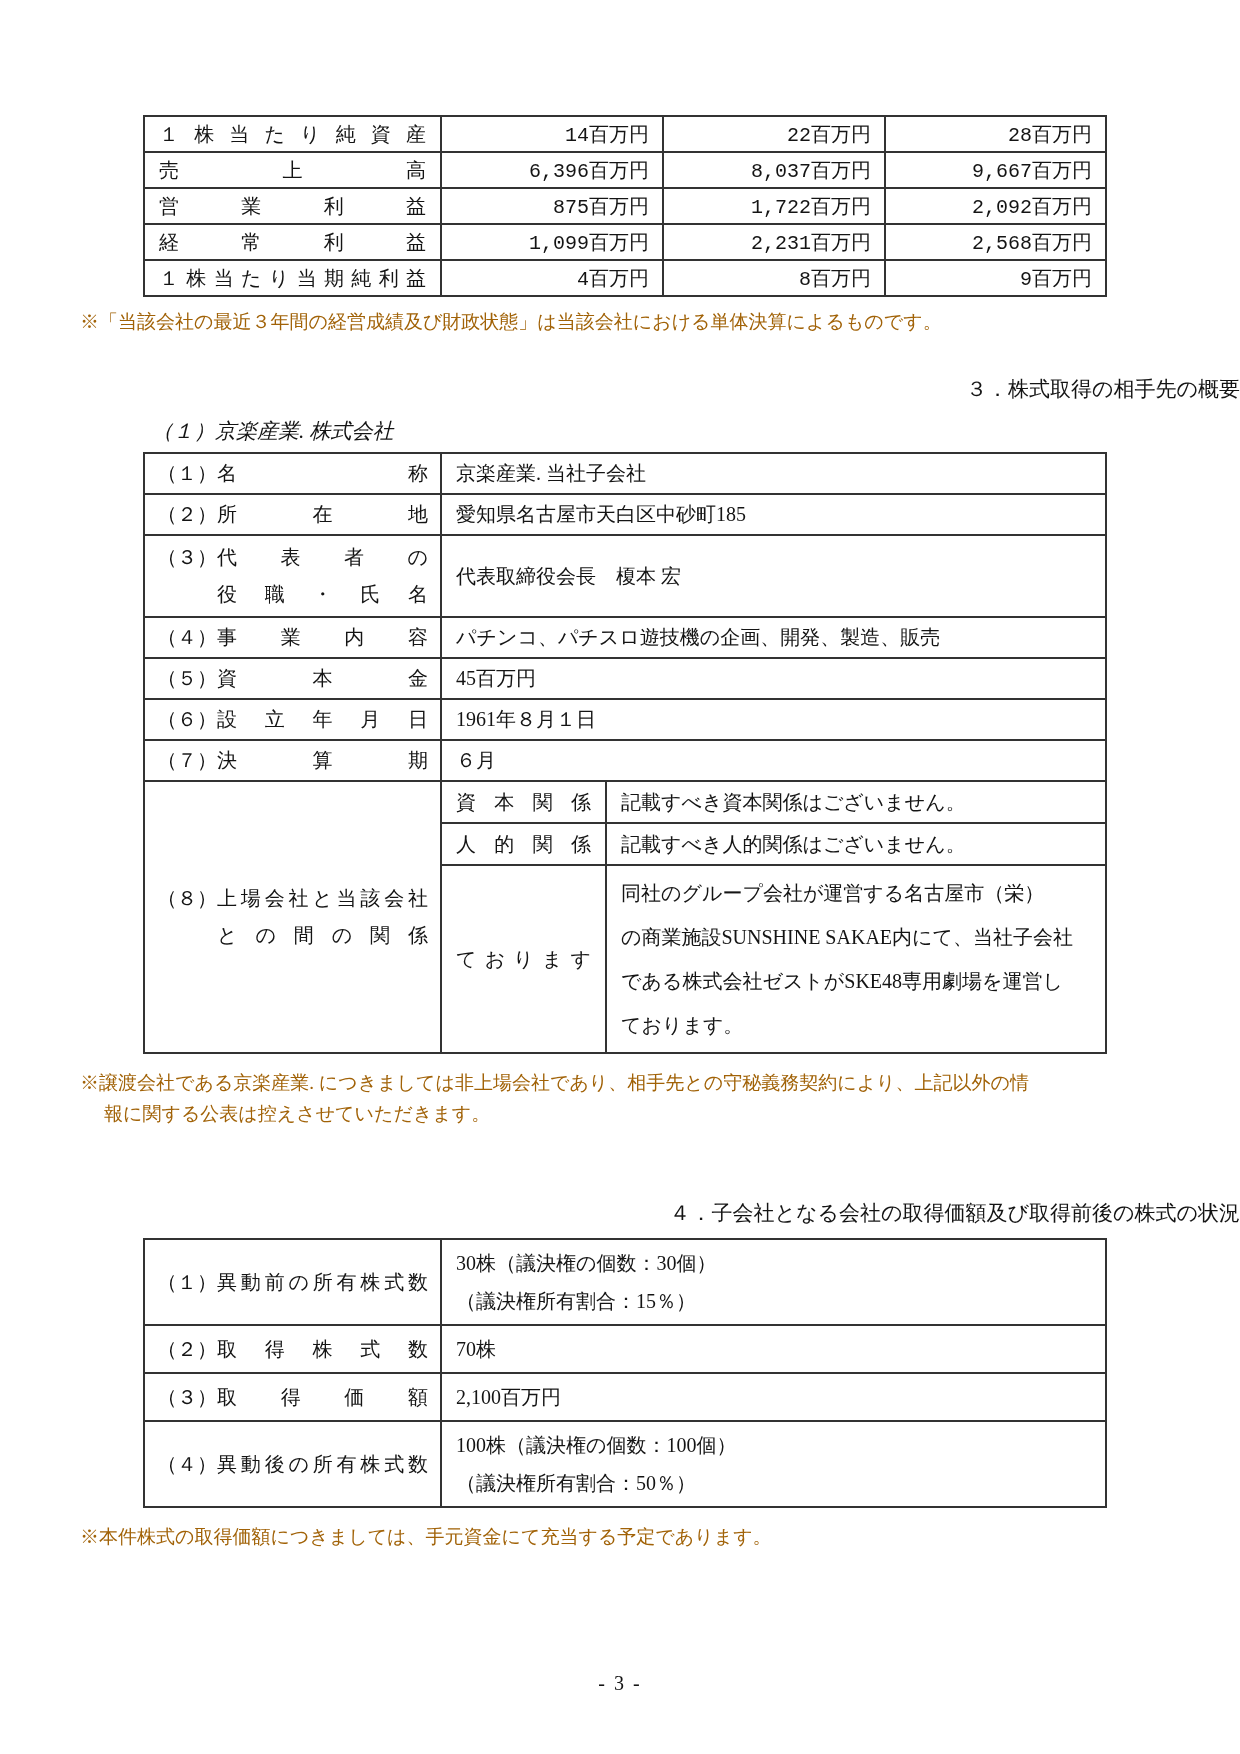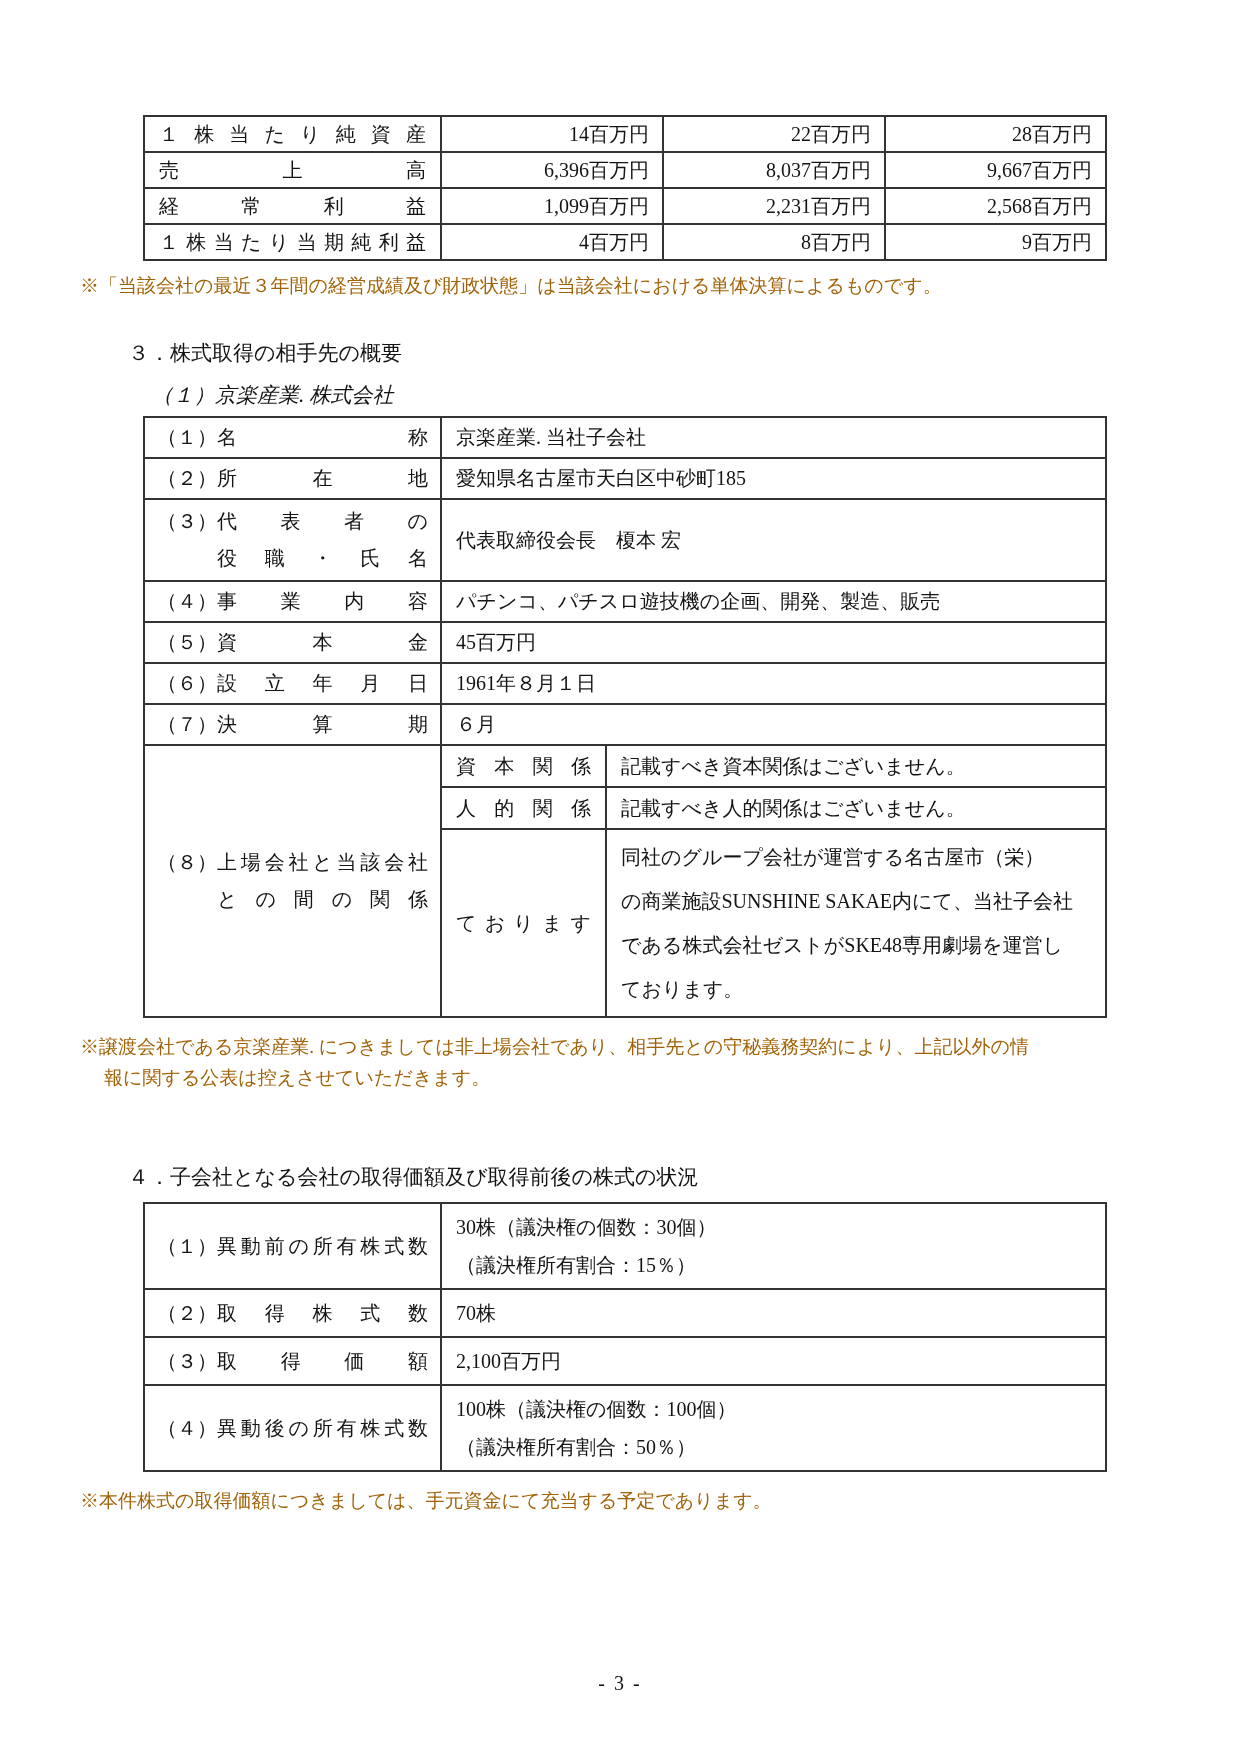--- a/index.html
+++ b/index.html
@@ -18,31 +18,31 @@
   .jlabel{display:block;text-align:justify;text-align-last:justify;text-justify:inter-character;}
   .lblflex{display:flex;align-items:flex-start;}
   .prefix{flex:none;white-space:nowrap;}
   .grow{flex:1;min-width:0;}
   .grow .jlabel + .jlabel{margin-top:10px;}
 
   
   .t1{width:962px;margin:115px 0 0 143px;}
   .t1 tr{height:36px;}
   .t1 .lbl{padding:0 14px;}
-  .t1 .val{text-align:right;padding:0 13px;}
+  .t1 .val{text-align:right;padding:0 13px;font-family:Liberation Mono, monospace;}
 
   
   .note{font-size:19px;line-height:1.6;margin-left:80px;color:#a16207;}
   .n1{margin-top:10px;}
   .n2{margin-top:14px;width:975px;}
   .n2 .indent{padding-left:24px;}
   .n3{margin-top:14px;}
 
   
-  .heading{font-size:21px;margin-left:128px;line-height:1.4;}
+  .heading{font-size:21px;margin-left:128px;line-height:1.4;text-align:right;}
   .h3{margin-top:38px;}
   .h4m{margin-top:70px;}
   .subheading{font-size:21px;margin:12px 0 0 152px;line-height:1.4;font-style:italic;}
 
   
   .t2{width:962px;margin:6px 0 0 143px;}
   .t2 .h40{height:40px;}
   .t2 .h82{height:82px;}
   .t2 .h42{height:42px;}
   .t2 .h188{height:188px;}
@@ -88,20 +88,28 @@
       <tr>
         <td class="lbl">
             <span class="jlabel">売上高</span>
           </td>
         <td class="val">6,396百万円</td>
         <td class="val">8,037百万円</td>
         <td class="val">9,667百万円</td>
       </tr>
       <tr>
         <td class="lbl">
+            <span class="jlabel">営業利益</span>
+          </td>
+        <td class="val">875百万円</td>
+        <td class="val">1,722百万円</td>
+        <td class="val">2,092百万円</td>
+      </tr>
+      <tr>
+        <td class="lbl">
             <span class="jlabel">経常利益</span>
           </td>
         <td class="val">1,099百万円</td>
         <td class="val">2,231百万円</td>
         <td class="val">2,568百万円</td>
       </tr>
       <tr>
         <td class="lbl">
             <span class="jlabel">１株当たり当期純利益</span>
           </td>

